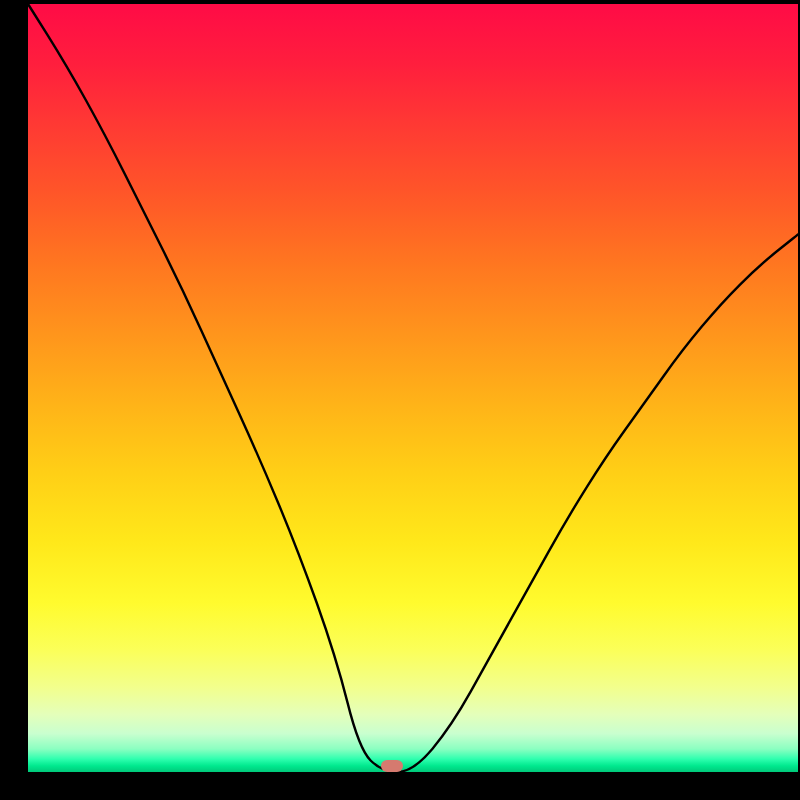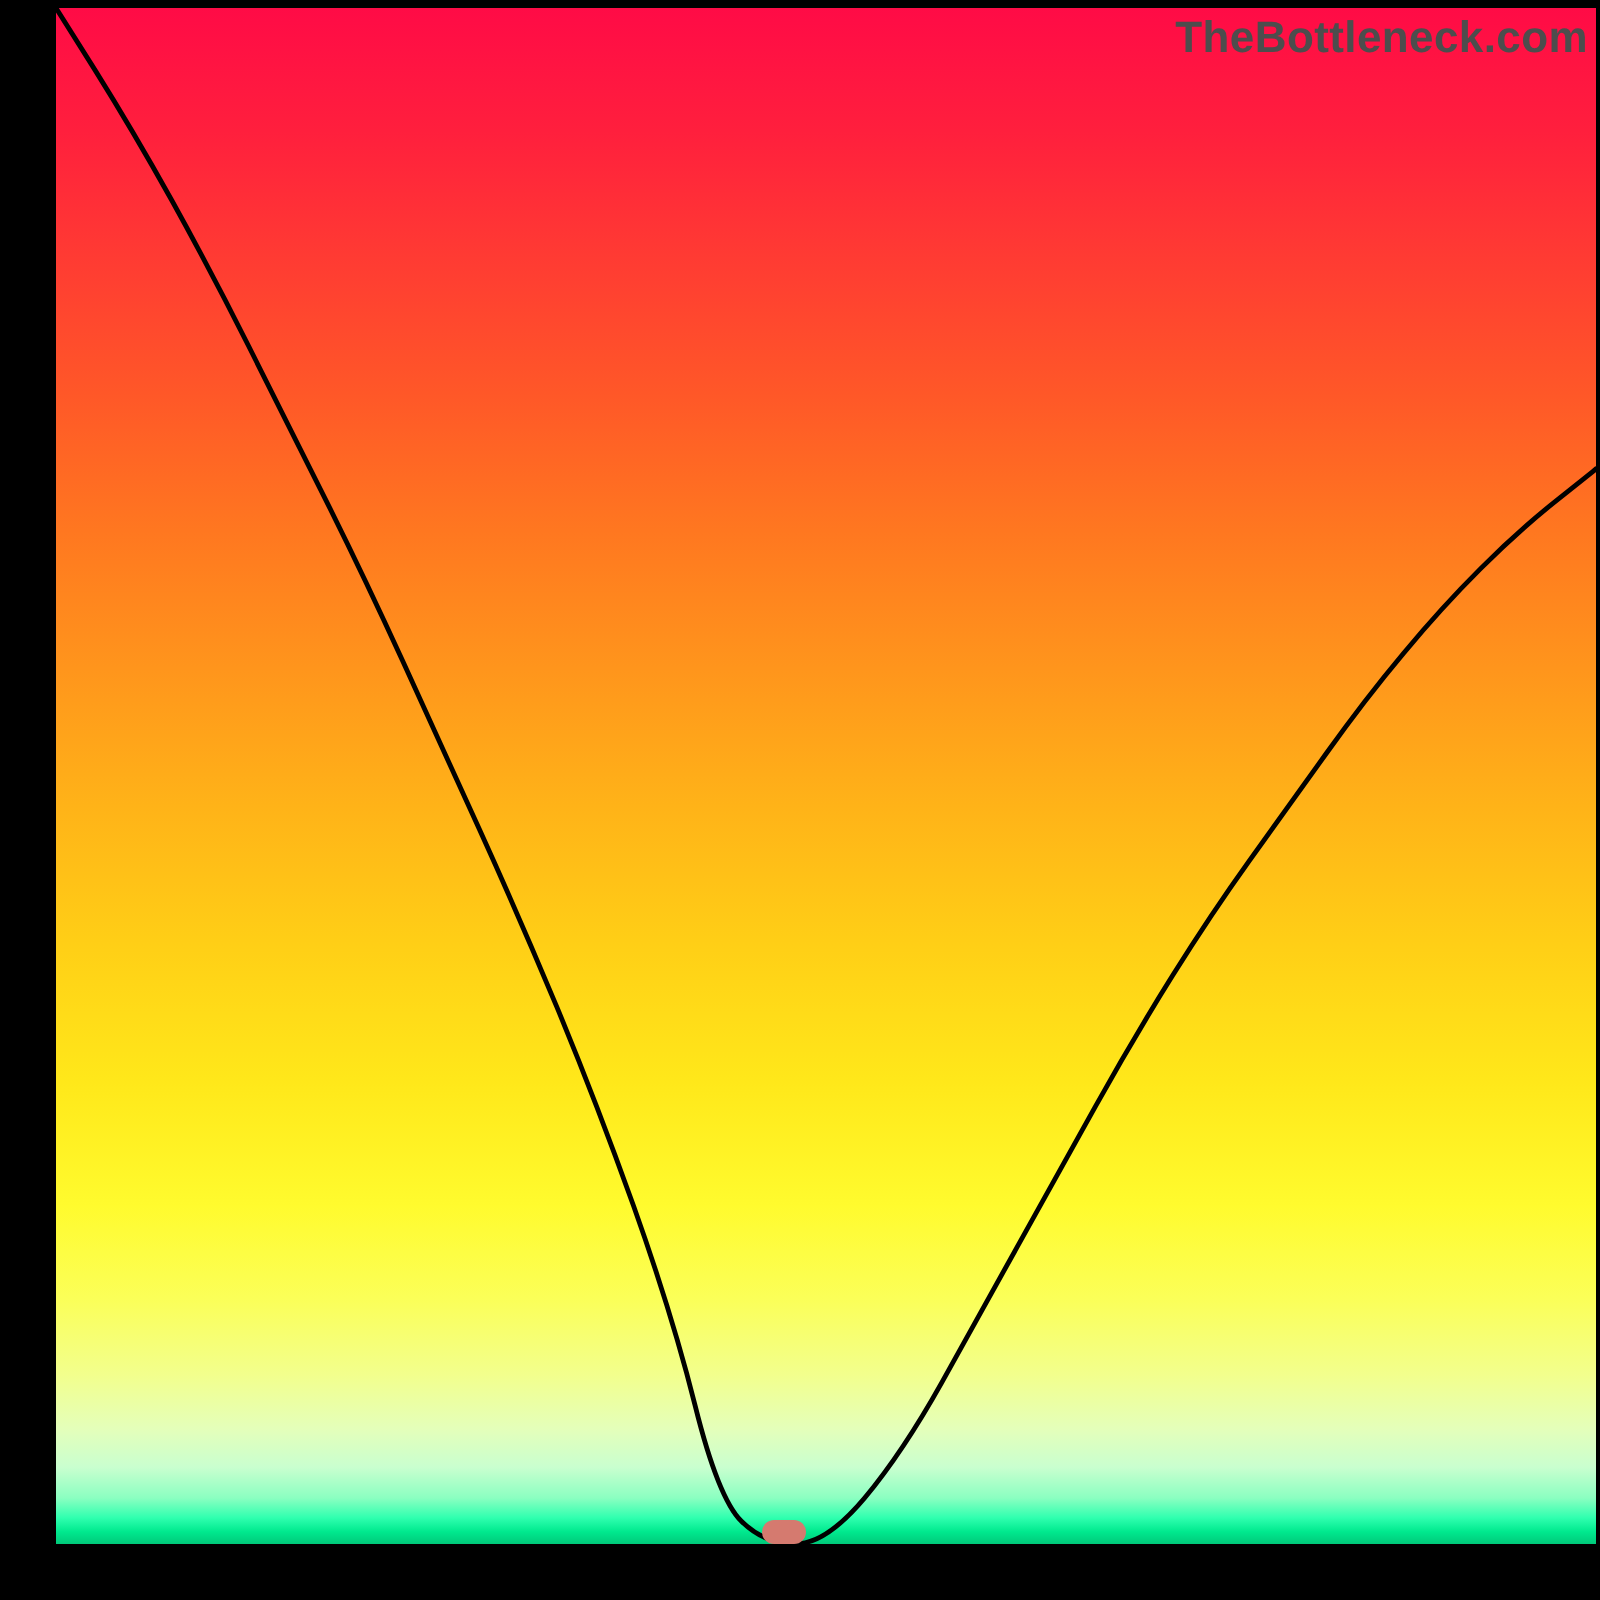--- a/index.html
+++ b/index.html
@@ -73,14 +73,13 @@
 
 <div class="frame">
   <div class="plot-area"></div>
 
   <svg class="curve" width="800" height="800" viewBox="0 0 800 800">
     <path id="curve-path" d="M 28.0 4.0 Q 28.0 4.0 47.3 34.7 Q 66.5 65.4 85.8 100.0 Q 105.0 134.6 124.3 173.0 Q 143.5 211.4 162.8 249.8 Q 182.0 288.2 201.3 330.4 Q 220.5 372.6 239.8 414.9 Q 259.0 457.1 278.3 503.2 Q 297.5 549.3 316.8 603.0 Q 336.0 656.8 347.6 702.9 Q 359.1 749.0 370.6 760.5 Q 382.2 772.0 397.6 772.0 Q 413.0 772.0 432.3 749.0 Q 451.5 725.9 470.8 691.4 Q 490.0 656.8 509.3 622.2 Q 528.5 587.7 547.8 553.1 Q 567.0 518.6 586.3 487.8 Q 605.5 457.1 624.8 430.2 Q 644.0 403.4 663.3 376.5 Q 682.5 349.6 701.8 326.6 Q 721.0 303.5 740.3 284.3 Q 759.5 265.1 778.8 249.8 T 798.0 234.4" fill="none" stroke="#000" stroke-width="2.4" stroke-linecap="round"></path>
   </svg>
 
   <div class="marker" id="marker" style="left: 381.21px; top: 760px; width: 22px;"></div>
 
-  <div class="watermark">TheBottleneck.com</div>
 </div>
 
 </body></html>

